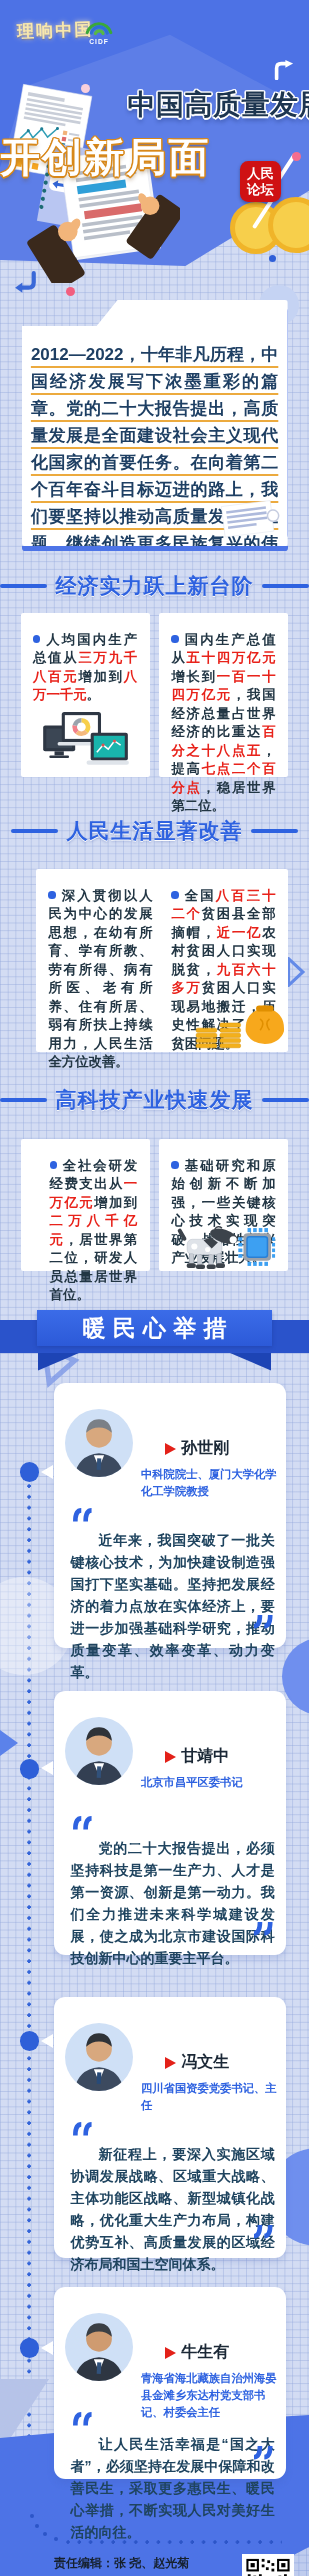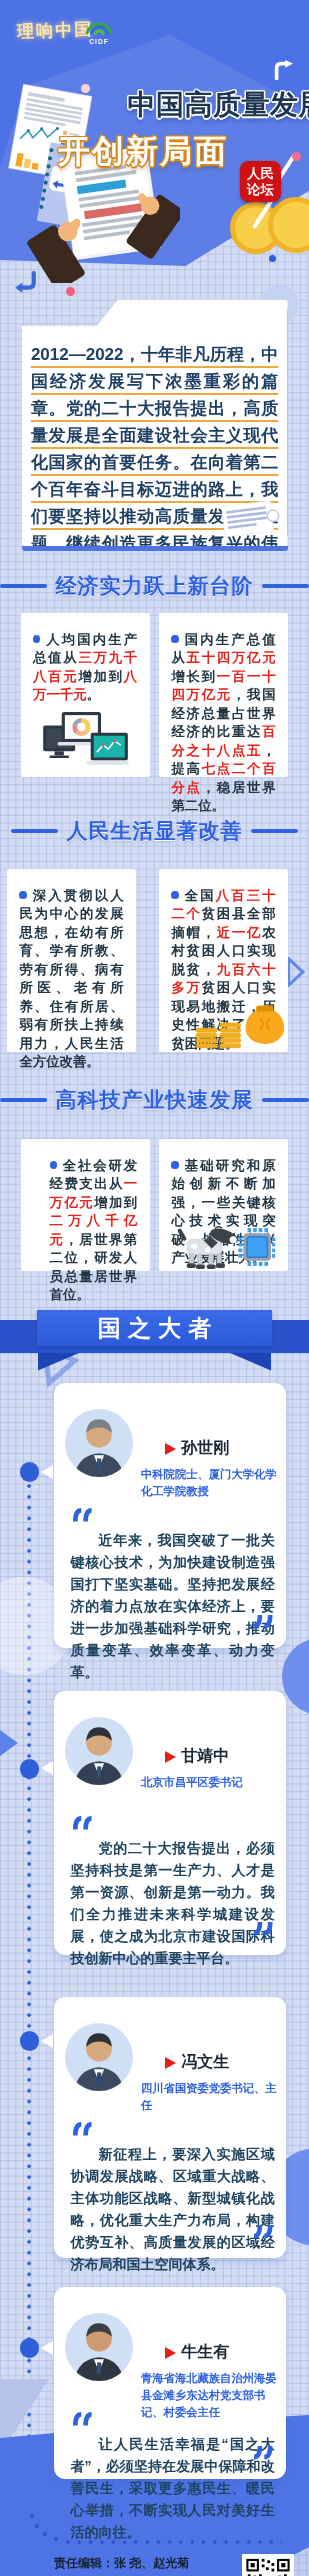--- a/index.html
+++ b/index.html
@@ -16,21 +16,21 @@
     clip-path:polygon(0 0,100% 0,100% 66%,60% 92%,0 90%);}
   .hero-light{position:absolute;inset:0;background:rgba(255,255,255,.09);
     clip-path:polygon(8% 30%,55% 12%,100% 38%,100% 100%,0 100%,0 58%);}
   .brand{left:17px;top:18.5px;font-size:17px;font-weight:800;color:#f7e7ae;letter-spacing:2.1px;z-index:4;
     transform:rotate(-2deg);text-shadow:0 0 5.2px rgba(255,235,190,.9),0 1px 1.5px rgba(110,70,0,.45);}
   .cidf{left:83px;top:12.4px;z-index:4;text-align:center;}
   .hero-t1{left:0;top:86px;width:295px;text-align:right;font-size:28px;font-weight:800;color:#1d3550;
     letter-spacing:0.5px;z-index:5;
     text-shadow:1.5px 0 0 #fff,-1.5px 0 0 #fff,0 1.5px 0 #fff,0 -1.5px 0 #fff,1px 1px 0 #fff,-1px -1px 0 #fff,
       1px -1px 0 #fff,-1px 1px 0 #fff,0 3.6px 4.6px rgba(15,35,90,.4);margin-left:32px;}
-  .hero-t2{left:0;top:130px;width:286px;text-align:center;font-size:32px;font-weight:800;color:#fff;
+  .hero-t2{left:0;top:130px;width:286px;text-align:left;font-size:40px;font-weight:800;color:#fff;
     letter-spacing:2.1px;z-index:5;
     text-shadow:1.5px 0 0 #d8881a,-1.5px 0 0 #d8881a,0 1.5px 0 #d8881a,0 -1.5px 0 #d8881a,1px 1px 0 #d8881a,
       -1px -1px 0 #d8881a,1px -1px 0 #d8881a,-1px 1px 0 #d8881a,0 3.6px 4.6px rgba(100,60,0,.35);}
   .pf-badge{left:240px;top:161px;width:41px;height:41px;background:#cf1113;border-radius:8.2px;z-index:4;
     display:flex;flex-direction:column;align-items:center;justify-content:center;
     color:#fff;font-weight:800;font-size:13.4px;line-height:16px;box-shadow:0 1.5px 3.6px rgba(0,0,0,.3);}
   .slash{background:#fff;width:3.6px;border-radius:2.1px;transform:rotate(33deg);z-index:3;}
   .coin{border-radius:50%;z-index:2;background:#f7cf4b;border:5.2px solid #f0b429;box-sizing:border-box;}
   .dot{border-radius:50%;}
 
@@ -271,21 +271,21 @@
   <svg class="abs" style="left:287px;top:957px;z-index:1;" width="18.5" height="30" viewBox="0 0 36 58">
     <polygon points="3,3 31,29 3,55" fill="none" stroke="#638ae8" stroke-width="6"></polygon>
   </svg>
 
   <div class="abs sec-title" style="top:817px;">
     <span class="bar"></span>
     <span class="txt">人民生活显著改善</span>
     <span class="bar"></span>
   </div>
 
-  <div class="abs info-card" style="left:7px;top:869px;width:129px;height:183px;">
+  <div class="abs info-card" style="left:36px;top:869px;width:129px;height:183px;">
     <span class="bullet"></span><span><span class="seg-d">深入贯彻以人民为中心的发展思想，在幼有所育、学有所教、劳有所得、病有所医、老有所养、住有所居、弱有所扶上持续用力，人民生活全方位改善。</span></span>
   </div>
 
   <div class="abs info-card" style="left:159px;top:869px;width:129px;height:183px;">
     <span class="bullet"></span><span><span class="seg-d">全国</span><span class="seg-r">八百三十二个</span><span class="seg-d">贫困县全部摘帽，</span><span class="seg-r">近一亿</span><span class="seg-d">农村贫困人口实现脱贫，</span><span class="seg-r">九百六十多万</span><span class="seg-d">贫困人口实现易地搬迁，历史性解决了绝对贫困问题。</span></span>
     <svg class="card-illus" style="right:3.1px;bottom:2.1px;" width="93" height="52" viewBox="0 0 180 100">
       <g>
         <rect x="8" y="58" width="40" height="8" rx="3" fill="#f3b01c" stroke="#dc9608"></rect>
         <rect x="8" y="68" width="40" height="8" rx="3" fill="#f3b01c" stroke="#dc9608"></rect>
         <rect x="8" y="78" width="40" height="8" rx="3" fill="#f3b01c" stroke="#dc9608"></rect>
@@ -356,21 +356,21 @@
             <rect x="194" y="46" width="6" height="7"></rect>
             <rect x="194" y="57" width="6" height="7"></rect>
         </g>
       </g>
     </svg>
   </div>
 
   <div class="abs banner-wing"></div>
   <div class="abs fold fold-l"></div>
   <div class="abs fold fold-r"></div>
-  <div class="abs banner-center">国之大者</div>
+  <div class="abs banner-center">暖民心举措</div>
   <svg class="abs" style="left:39px;top:1342px;z-index:1;" width="41" height="46" viewBox="0 0 80 90">
     <polygon points="10,10 70,36 20,80" fill="none" stroke="rgba(120,148,230,0.75)" stroke-width="10"></polygon>
   </svg>
 
   <div class="abs vline"></div>
   <div class="abs node" style="top:1462px;"></div>
   <div class="abs node" style="top:1759px;"></div>
   <div class="abs node" style="top:2031px;"></div>
   <div class="abs node" style="top:2338px;"></div>
   <div class="abs ptr" style="top:1465px;"></div>

